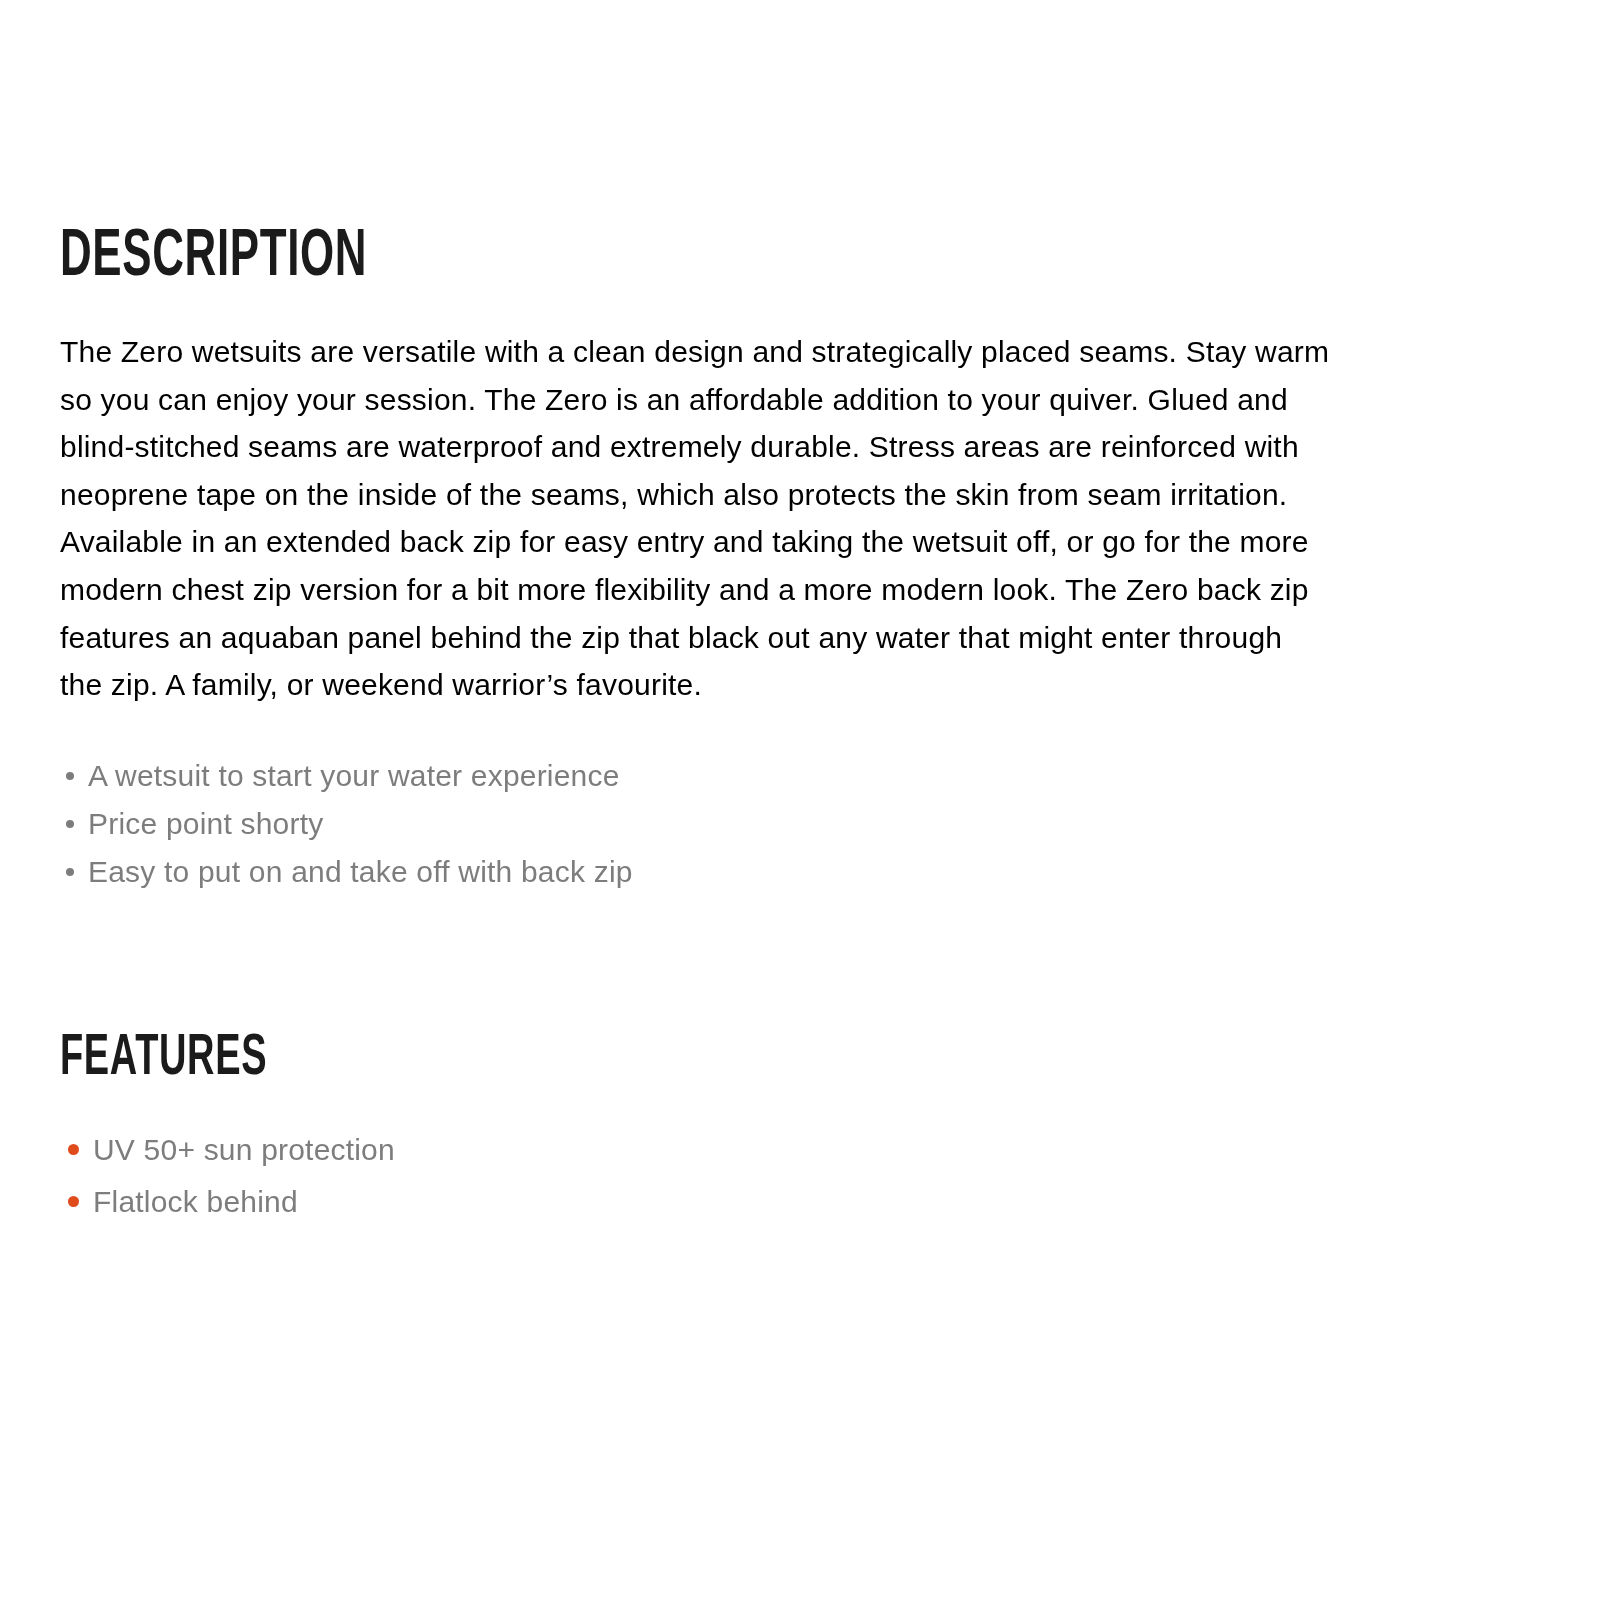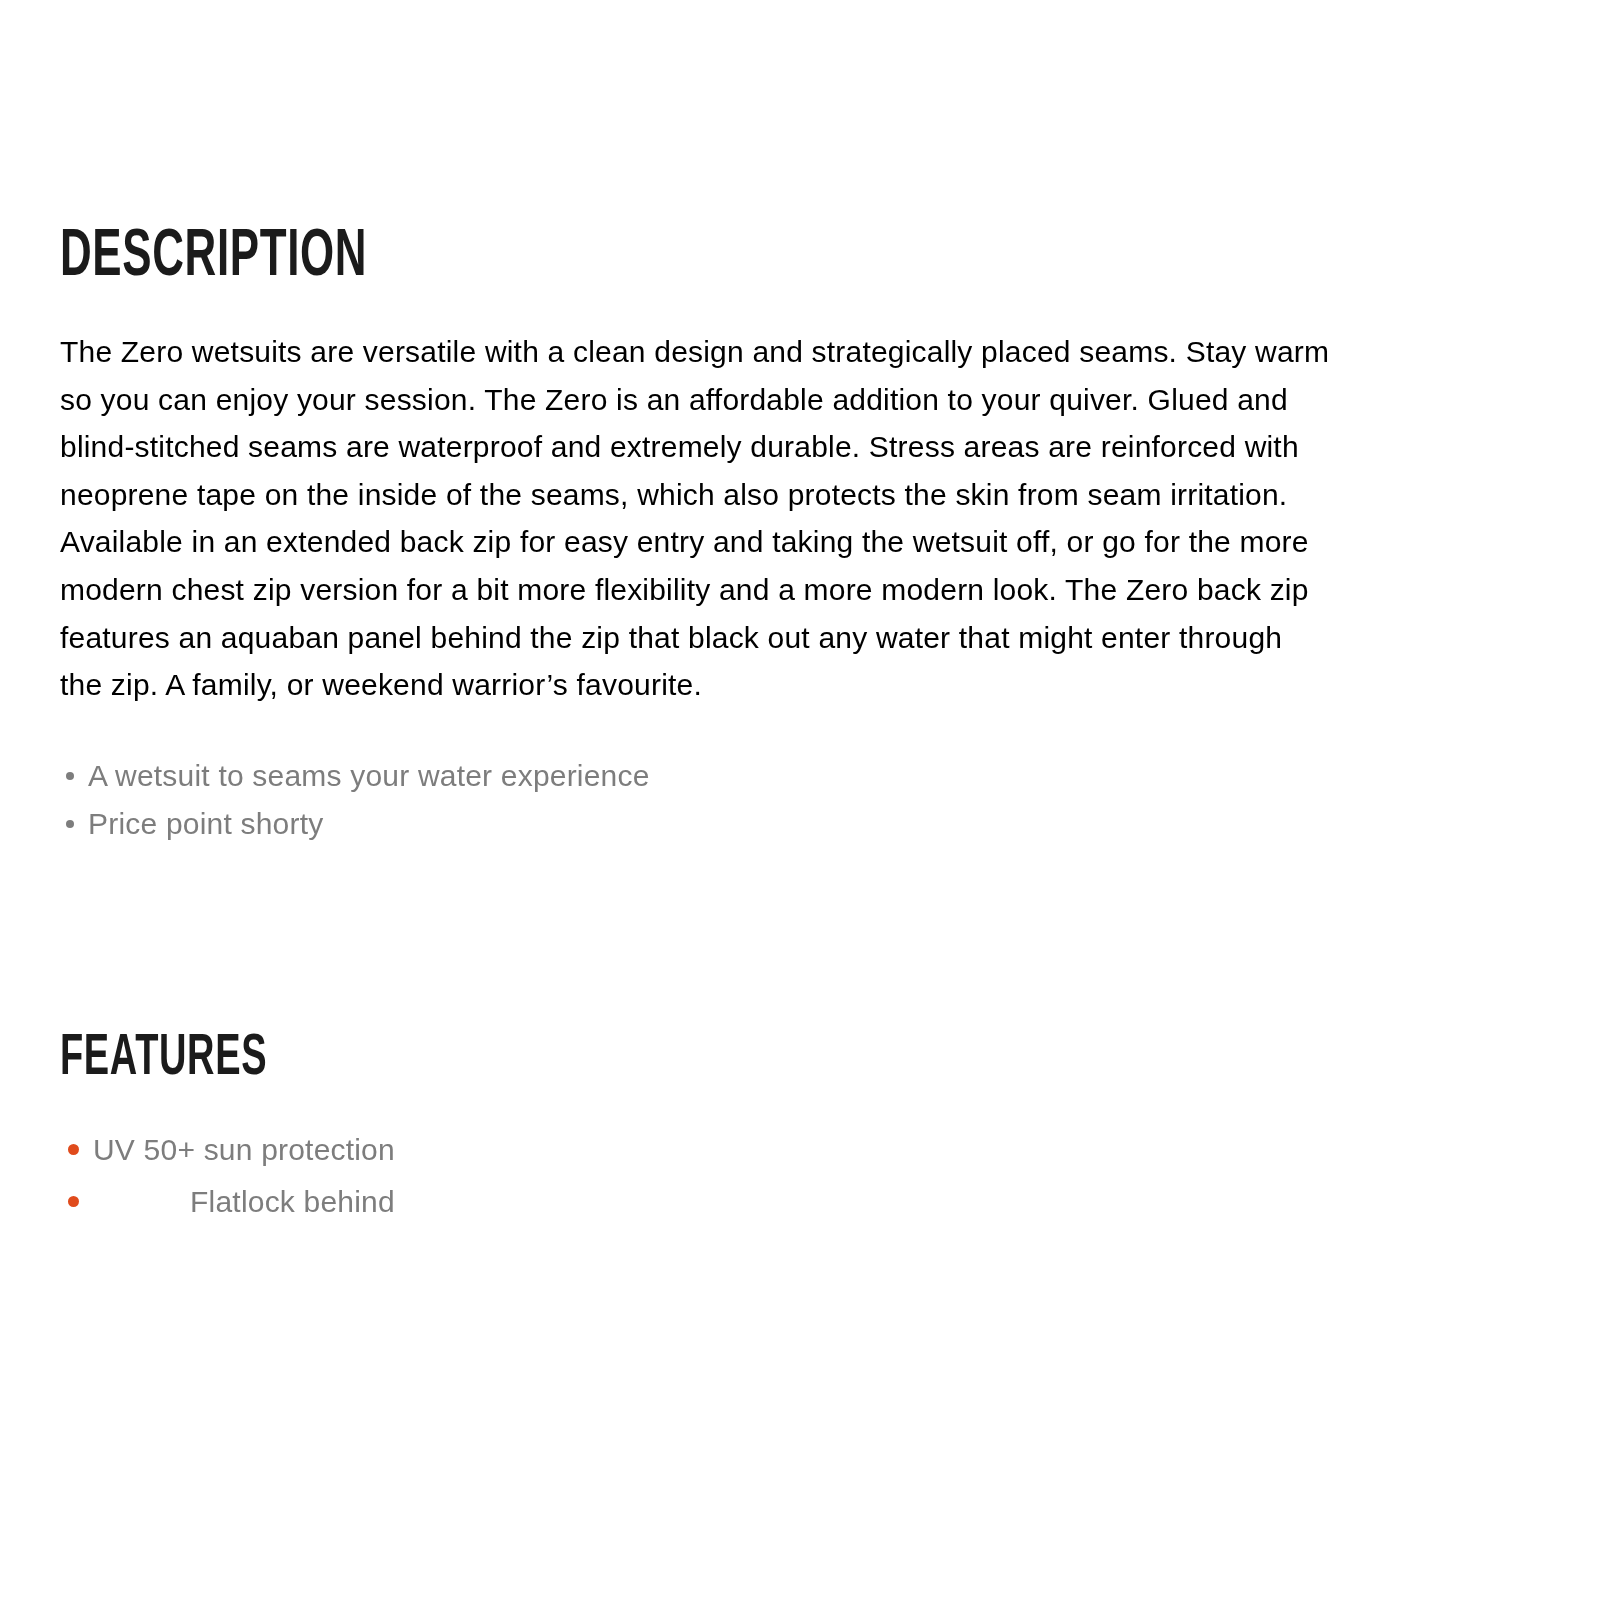--- a/index.html
+++ b/index.html
@@ -76,21 +76,20 @@
     border-radius: 50%;
     background: #7d7d7d;
   }
   #features-bullets {
     top: 1124px;
     line-height: 52px;
   }
   #features-bullets li {
     position: relative;
     padding-left: 33px;
-    text-align: right;
   }
   #features-bullets li::before {
     content: "";
     position: absolute;
     left: 8px;
     top: 20px;
     width: 11px;
     height: 11px;
     border-radius: 50%;
     background: #e04b1c;
@@ -106,22 +105,23 @@
   <p class="body-paragraph">The Zero wetsuits are versatile with a clean design and strategically placed seams. Stay warm
 so you can enjoy your session. The Zero is an affordable addition to your quiver. Glued and
 blind-stitched seams are waterproof and extremely durable. Stress areas are reinforced with
 neoprene tape on the inside of the seams, which also protects the skin from seam irritation.
 Available in an extended back zip for easy entry and taking the wetsuit off, or go for the more
 modern chest zip version for a bit more flexibility and a more modern look. The Zero back zip
 features an aquaban panel behind the zip that black out any water that might enter through
 the zip. A family, or weekend warrior’s favourite.</p>
 
   <ul class="bullet-list" id="description-bullets">
-    <li>A wetsuit to seams your water experience</li>
+    <li>A wetsuit to start your water experience</li>
     <li>Price point shorty</li>
+    <li>Easy to put on and take off with back zip</li>
   </ul>
 
   <h2 class="section-heading" id="features-heading">FEATURES</h2>
 
   <ul class="bullet-list" id="features-bullets">
     <li>UV 50+ sun protection</li>
     <li>Flatlock behind</li>
   </ul>
 
 </div>

